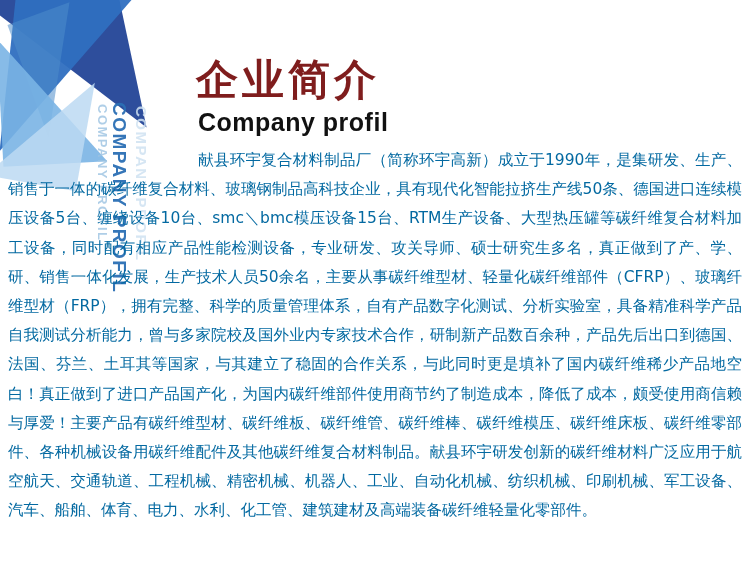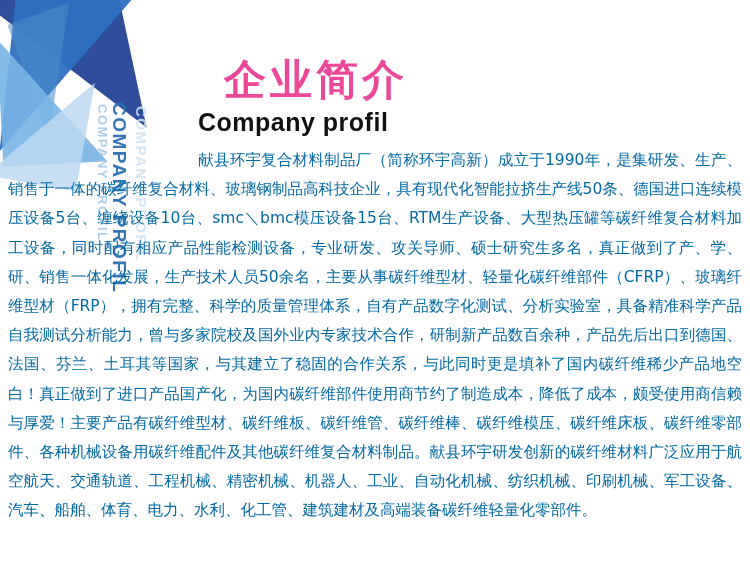--- a/index.html
+++ b/index.html
@@ -107,24 +107,23 @@
     opacity: .85;
   }
 
   
   .title-zh {
     position: absolute;
     left: 196px;
     top: 52px;
     font-size: 42px;
     font-weight: bold;
-    color: #ec4899;
+    color: #7f1d1d;
     letter-spacing: 4px;
     font-family: "DejaVu Sans", "Liberation Sans", sans-serif;
-    margin-left: 28px;
   }
   .title-en {
     position: absolute;
     left: 198px;
     top: 108px;
     font-size: 25px;
     font-weight: bold;
     color: #111111;
     letter-spacing: .5px;
   }

